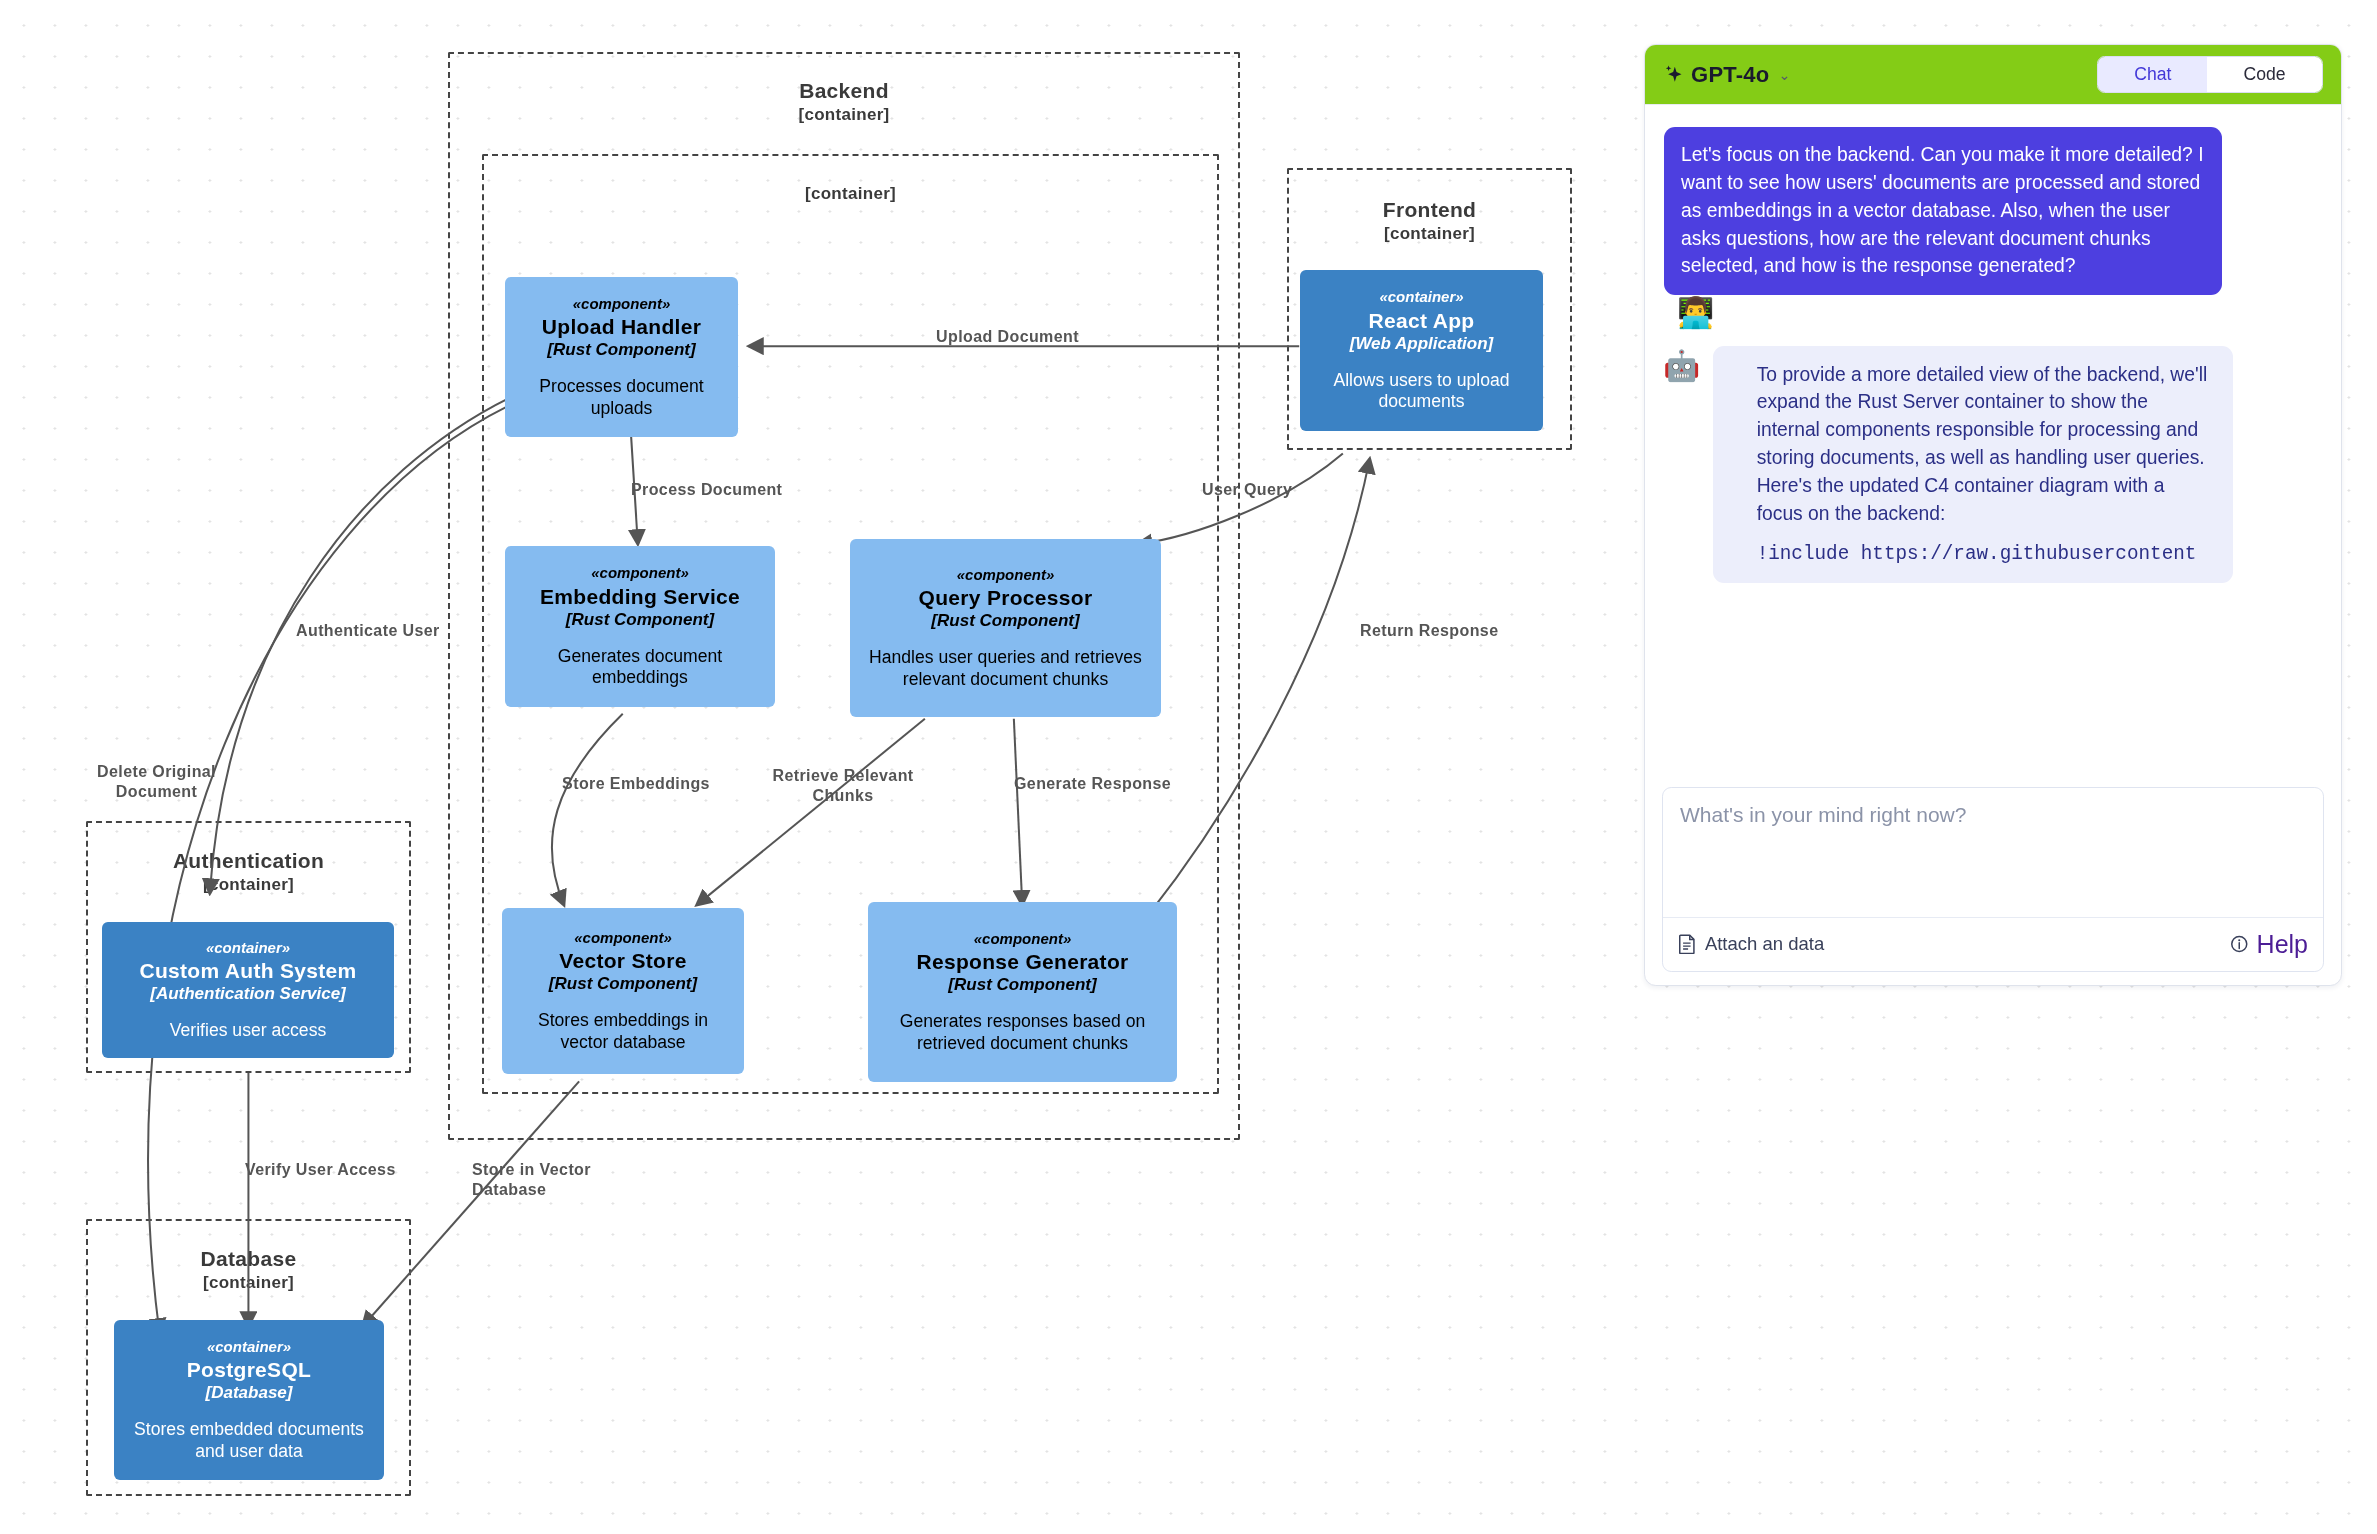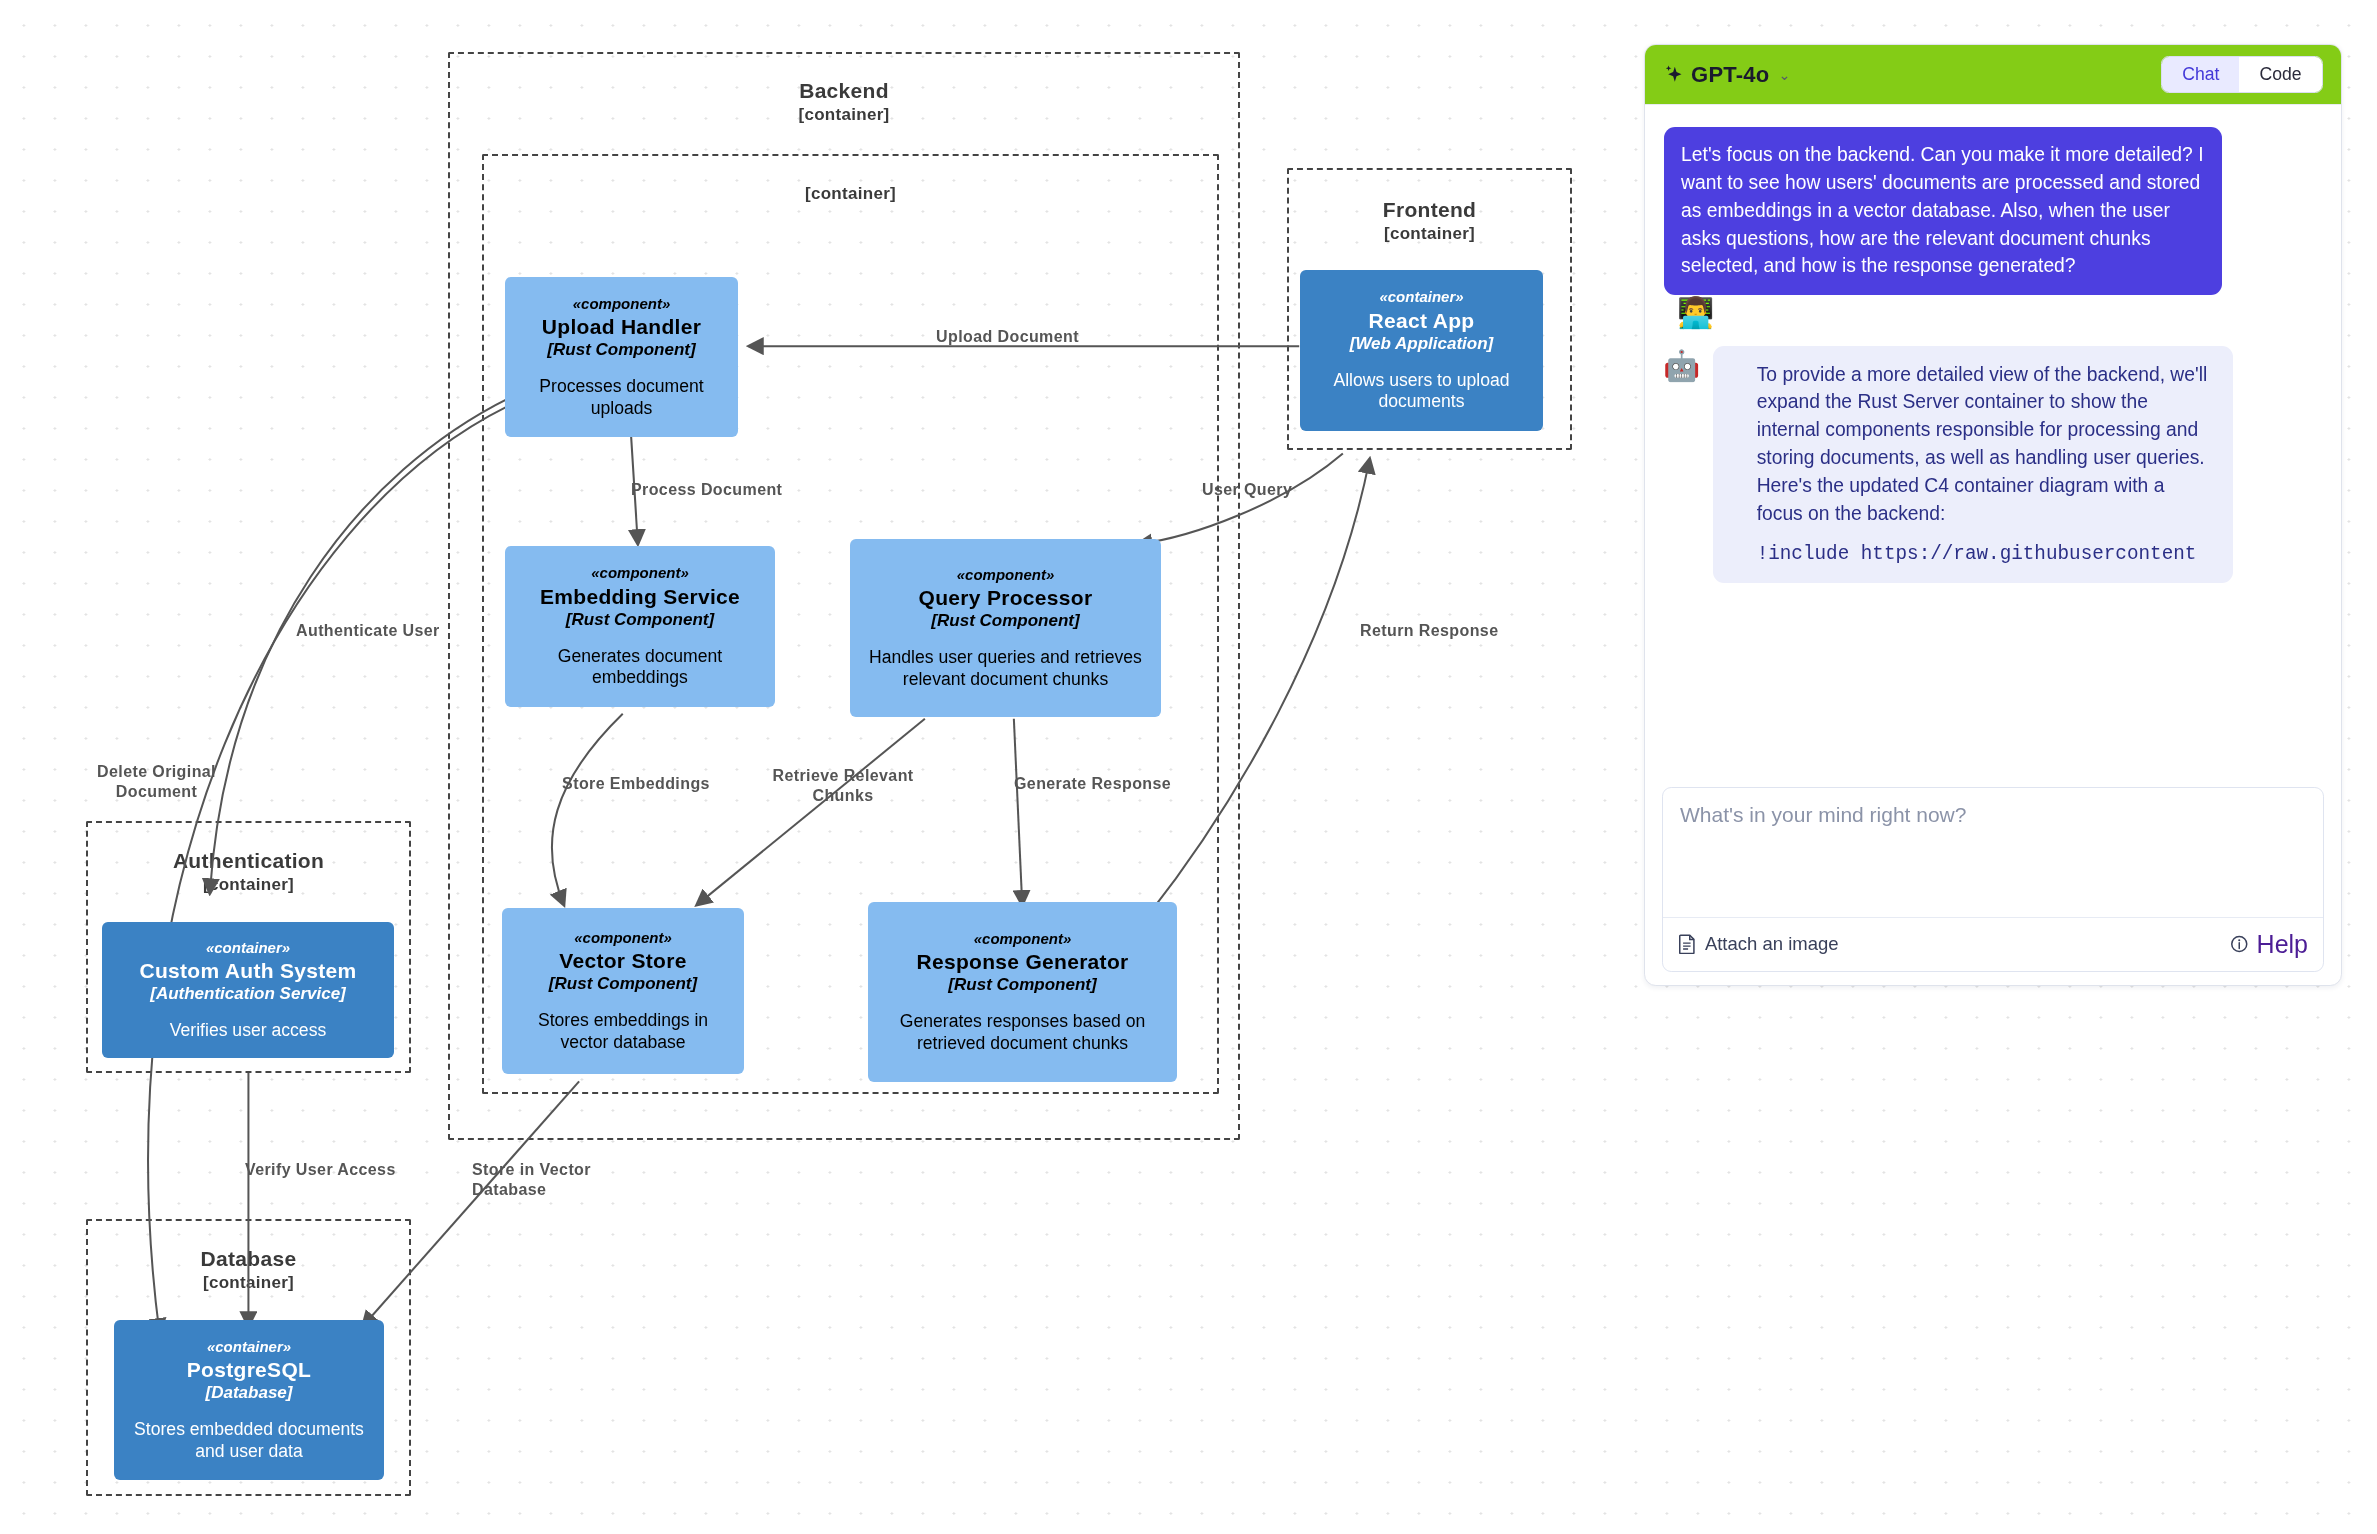--- a/index.html
+++ b/index.html
@@ -145,21 +145,21 @@
   .seg-group {
     margin-left: auto;
     display: flex;
     border: 0.8px solid #d9def0;
     border-radius: 7.6px;
     overflow: hidden;
     height: 37px;
   }
   .seg {
     display: flex; align-items: center; justify-content: center;
-    padding: 0 20px;
+    padding: 0 36px;
     font-size: 17.6px;
     color: #2a2a3a;
     background: #ffffff;
     cursor: pointer;
   }
   .seg.active { background: #e9eaff; color: #4338d8; }
 
   #chat-body {
     padding: 22px 18.5px 8.4px 18.5px;
     max-height: 537px;
@@ -423,21 +423,21 @@
       <textarea id="composer-text" placeholder="What's in your mind right now?" style=""></textarea>
       <div id="composer-bar">
         <div class="attach">
           <span>
             <svg class="doc-icon" viewBox="0 0 22 24">
               <path d="M3 1.5 h11 l5 5 v16 a1 1 0 0 1 -1 1 H3 a1 1 0 0 1 -1 -1 V2.5 a1 1 0 0 1 1 -1 z" fill="none" stroke="#39405a" stroke-width="1.8"></path>
               <path d="M14 1.5 v5 h5" fill="none" stroke="#39405a" stroke-width="1.8"></path>
               <path d="M6 11 h9 M6 14.5 h9 M6 18 h6" stroke="#39405a" stroke-width="1.6"></path>
             </svg>
           </span>
-          <span>Attach an image</span>
+          <span>Attach an data</span>
         </div>
         <div class="help">
           <span>
             <svg class="info-icon" viewBox="0 0 22 24">
               <circle cx="11" cy="12" r="9" fill="none" stroke="#39405a" stroke-width="1.8"></circle>
               <circle cx="11" cy="7.4" r="1.25" fill="#39405a"></circle>
               <path d="M11 10.5 v7" stroke="#39405a" stroke-width="1.8" stroke-linecap="round"></path>
             </svg>
           </span>
           <span>Help</span>

